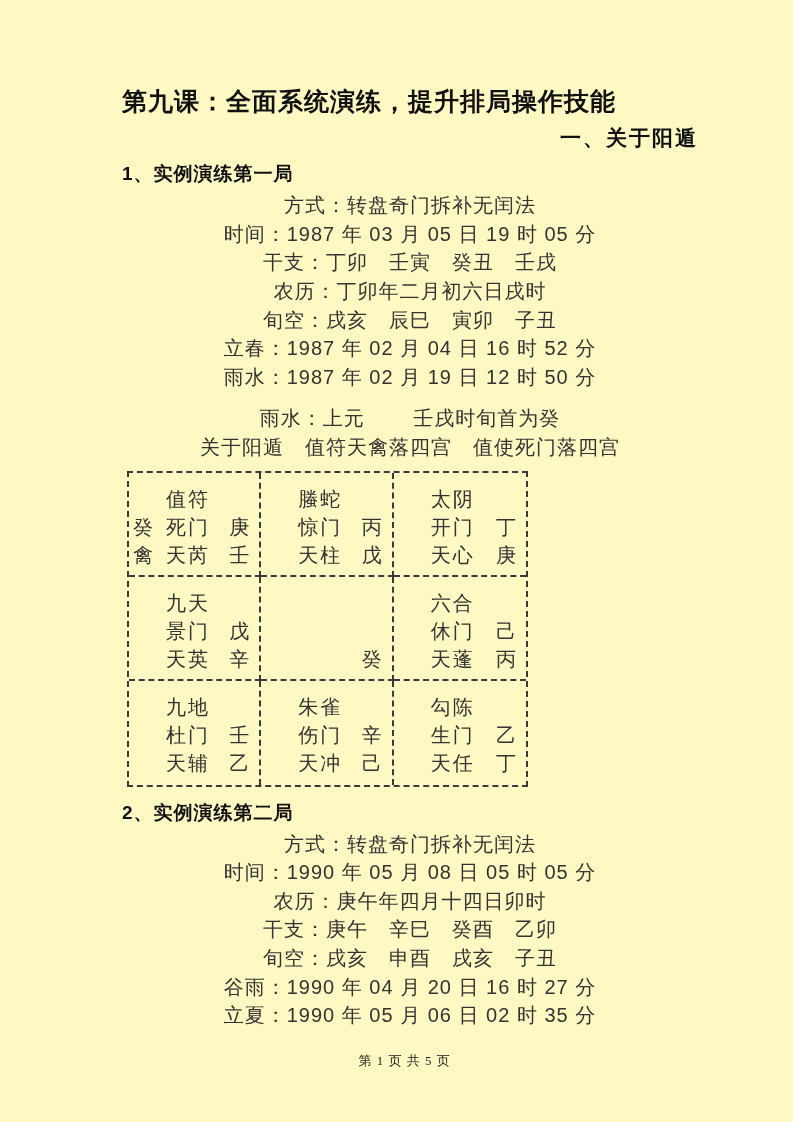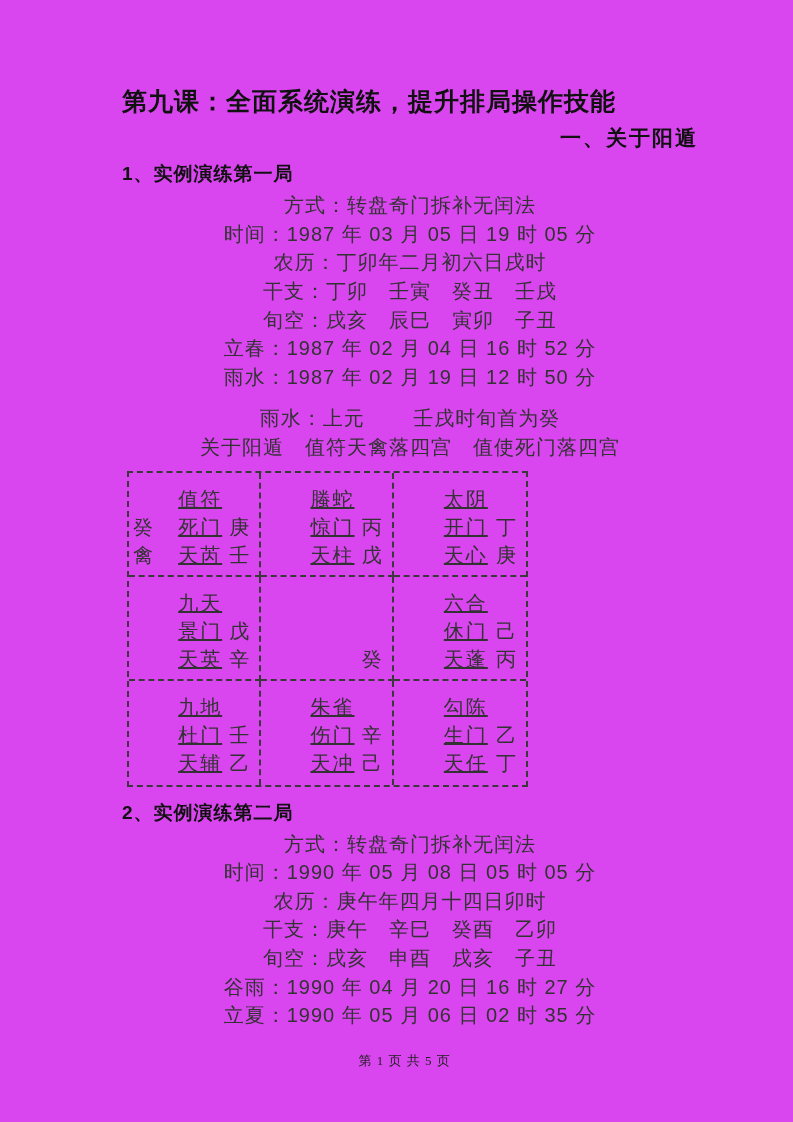--- a/index.html
+++ b/index.html
@@ -1,19 +1,19 @@
 <!DOCTYPE html>
 <html><head>
 <meta charset="utf-8">
 <style>
   html,body{margin:0;padding:0;background:#ffffff;}
   .page{
     position:relative;
     width:793px;height:1122px;
-    background:#d946ef;
+    background:#fef9c3;
     font-family:"Liberation Sans","DejaVu Sans",sans-serif;
     color:#2b2b2b;
     overflow:hidden;
   }
   .content{padding:86px 95px 0 122px;}
   .doc-title{
     font-size:25px;font-weight:bold;color:#111;
     line-height:1.25;margin:0;letter-spacing:1px;
   }
   .doc-subtitle{
@@ -47,21 +47,21 @@
   }
   .gcell:nth-child(3n){border-right:none;}
   .gcell:nth-child(n+7){border-bottom:none;}
   .gl{
     display:grid;
     grid-template-columns:24px 1fr 26px;
     height:28px;line-height:28px;
     font-size:20px;color:#333;letter-spacing:2px;
   }
   .gl .lm{text-align:left;}
-  .gl .nm{text-align:center;display:inline-block;transform:translateX(9px);text-decoration:underline;}
+  .gl .nm{text-align:left;display:inline-block;transform:translateX(9px);}
   .gl .st{text-align:right;}
   .page-footer{
     position:absolute;left:8px;top:1052px;width:100%;
     text-align:center;
     font-family:"Liberation Serif","DejaVu Serif",serif;
     font-size:13px;color:#222;letter-spacing:1px;
   }
 </style>
 </head>
 <body>
@@ -70,22 +70,22 @@
   <div class="content">
 
     <h1 class="doc-title">第九课：全面系统演练，提升排局操作技能</h1>
     <div class="doc-subtitle">一、关于阳遁</div>
 
     <div class="sec-heading">1、实例演练第一局</div>
 
     <div class="info-block">
       <div class="info-line">方式：转盘奇门拆补无闰法</div>
       <div class="info-line">时间：1987 年 03 月 05 日 19 时 05 分</div>
+      <div class="info-line">干支：丁卯　壬寅　癸丑　壬戌</div>
       <div class="info-line">农历：丁卯年二月初六日戌时</div>
-      <div class="info-line">干支：丁卯　壬寅　癸丑　壬戌</div>
       <div class="info-line">旬空：戌亥　辰巳　寅卯　子丑</div>
       <div class="info-line">立春：1987 年 02 月 04 日 16 时 52 分</div>
       <div class="info-line">雨水：1987 年 02 月 19 日 12 时 50 分</div>
     </div>
 
     <div class="summary-block">
       <div class="info-line">雨水：上元 　　壬戌时旬首为癸</div>
       <div class="info-line">关于阳遁　值符天禽落四宫　值使死门落四宫</div>
     </div>
 

